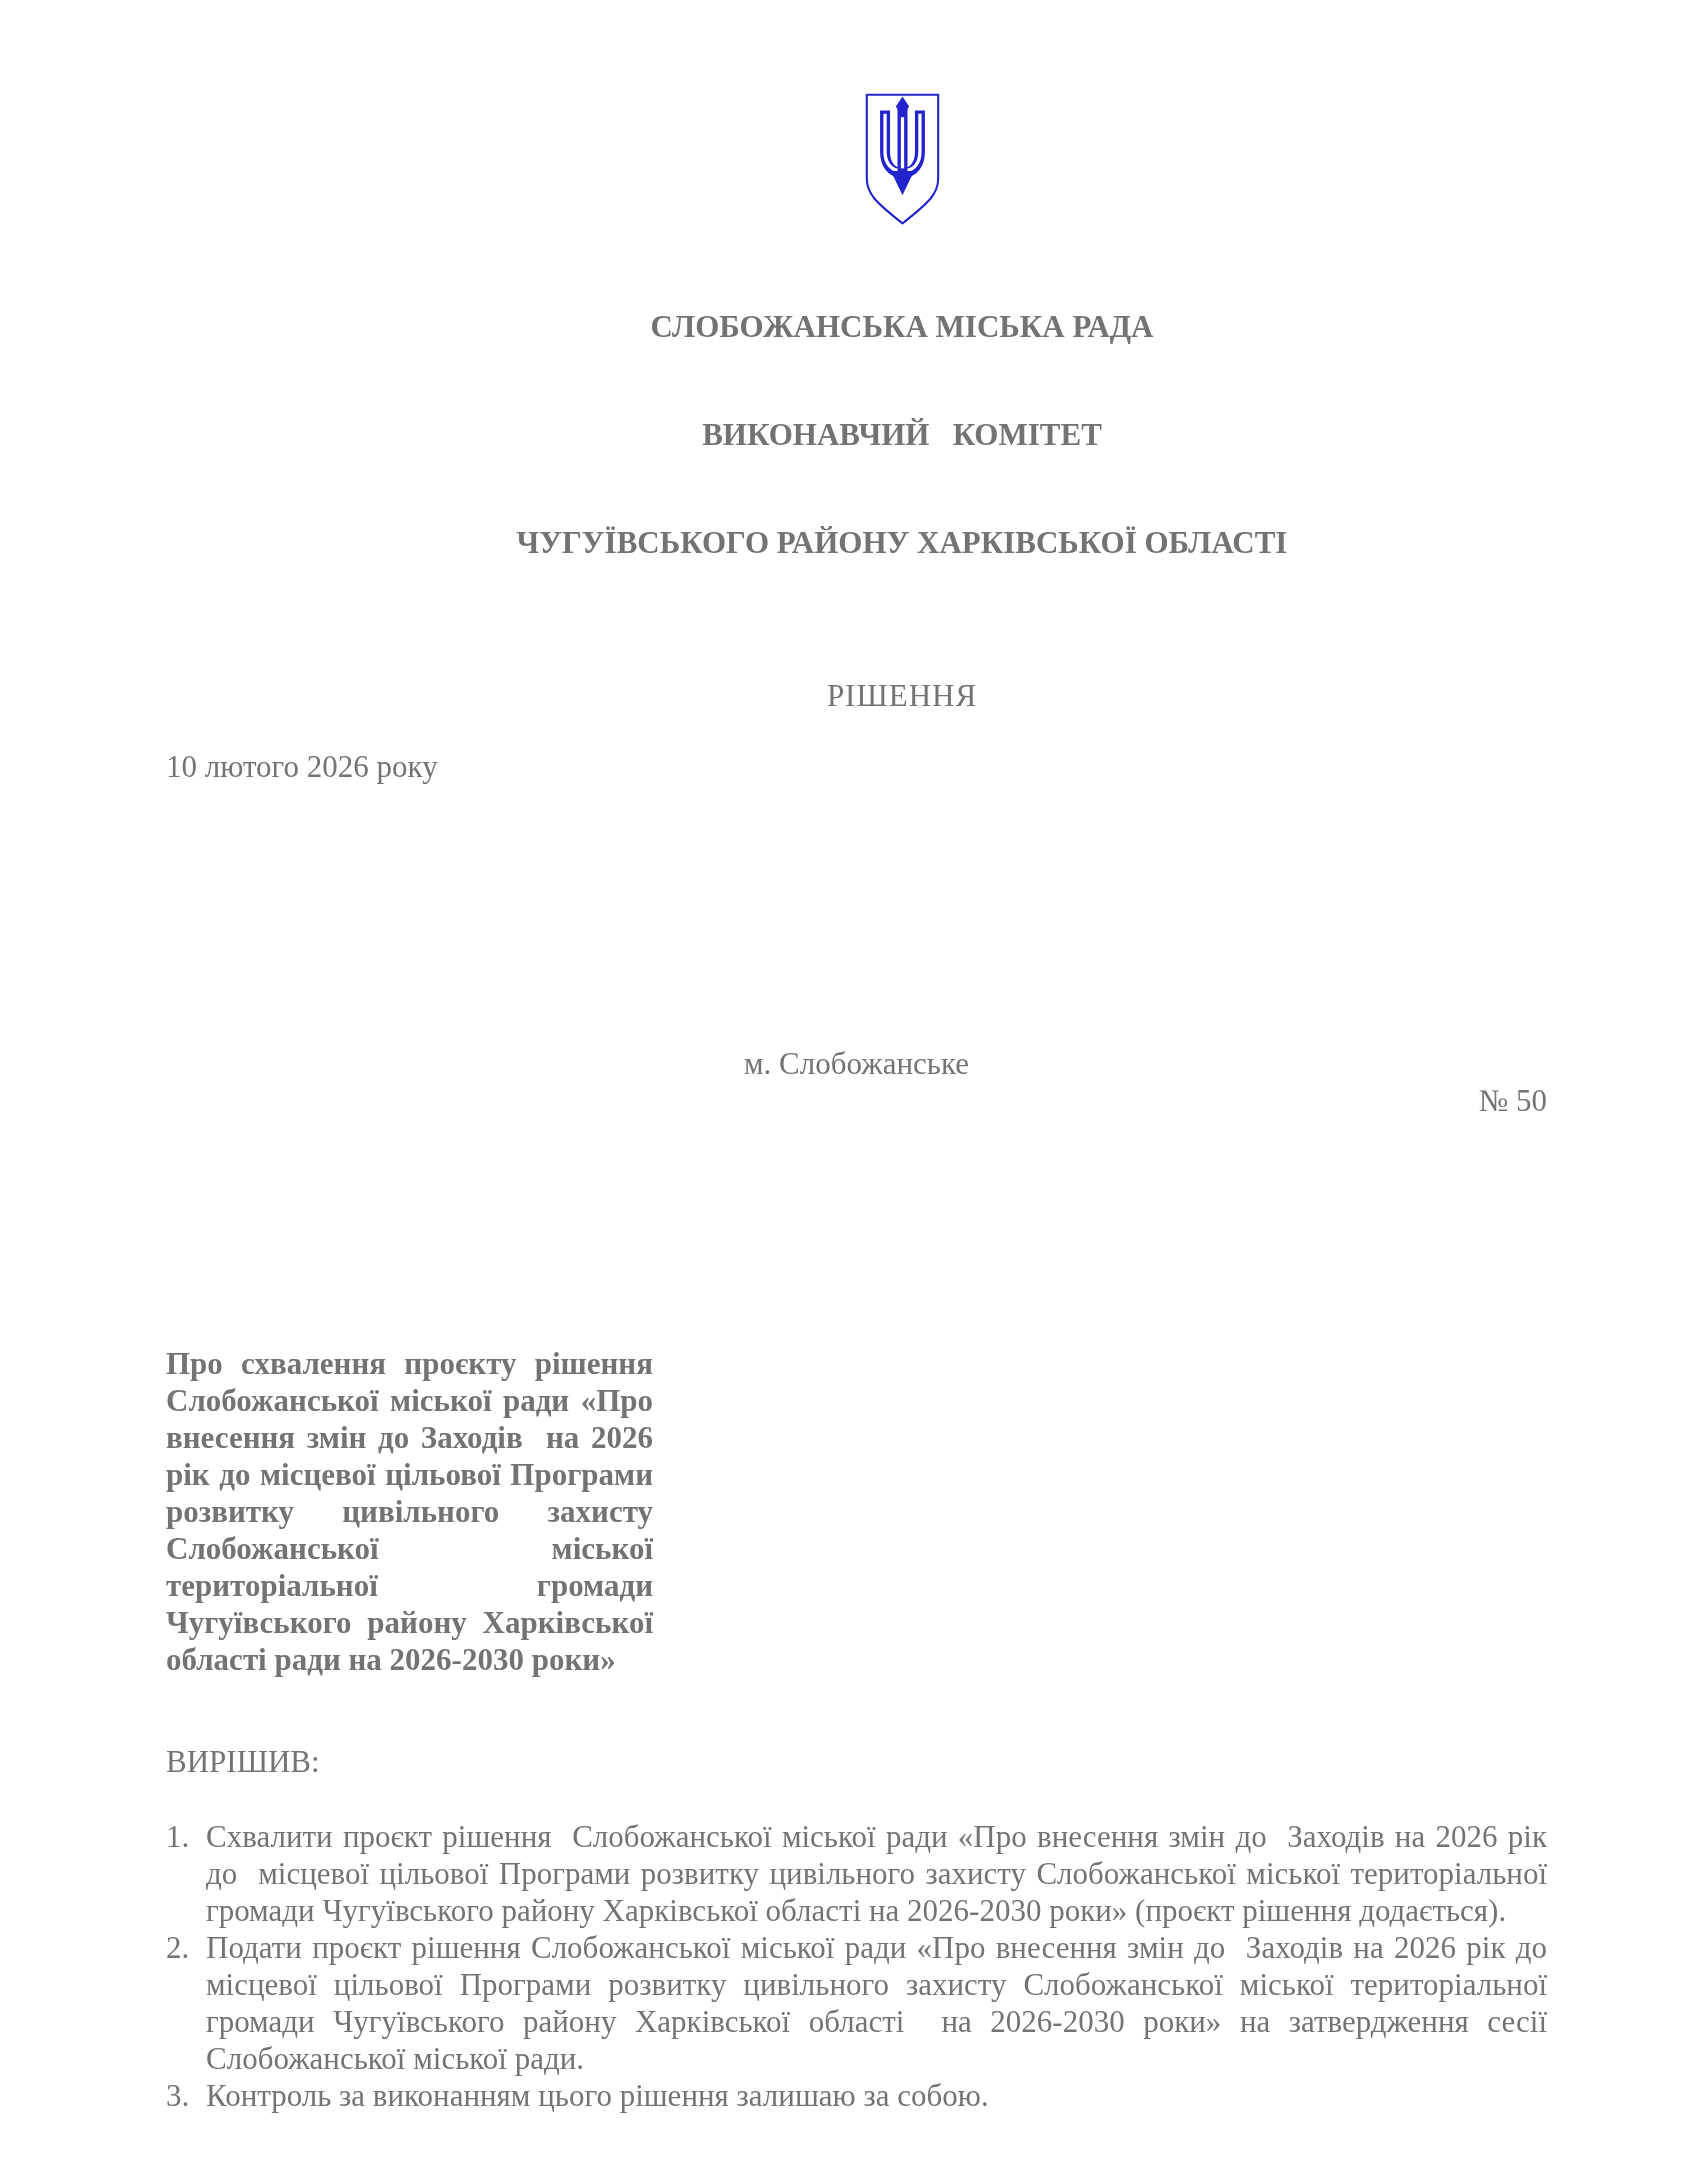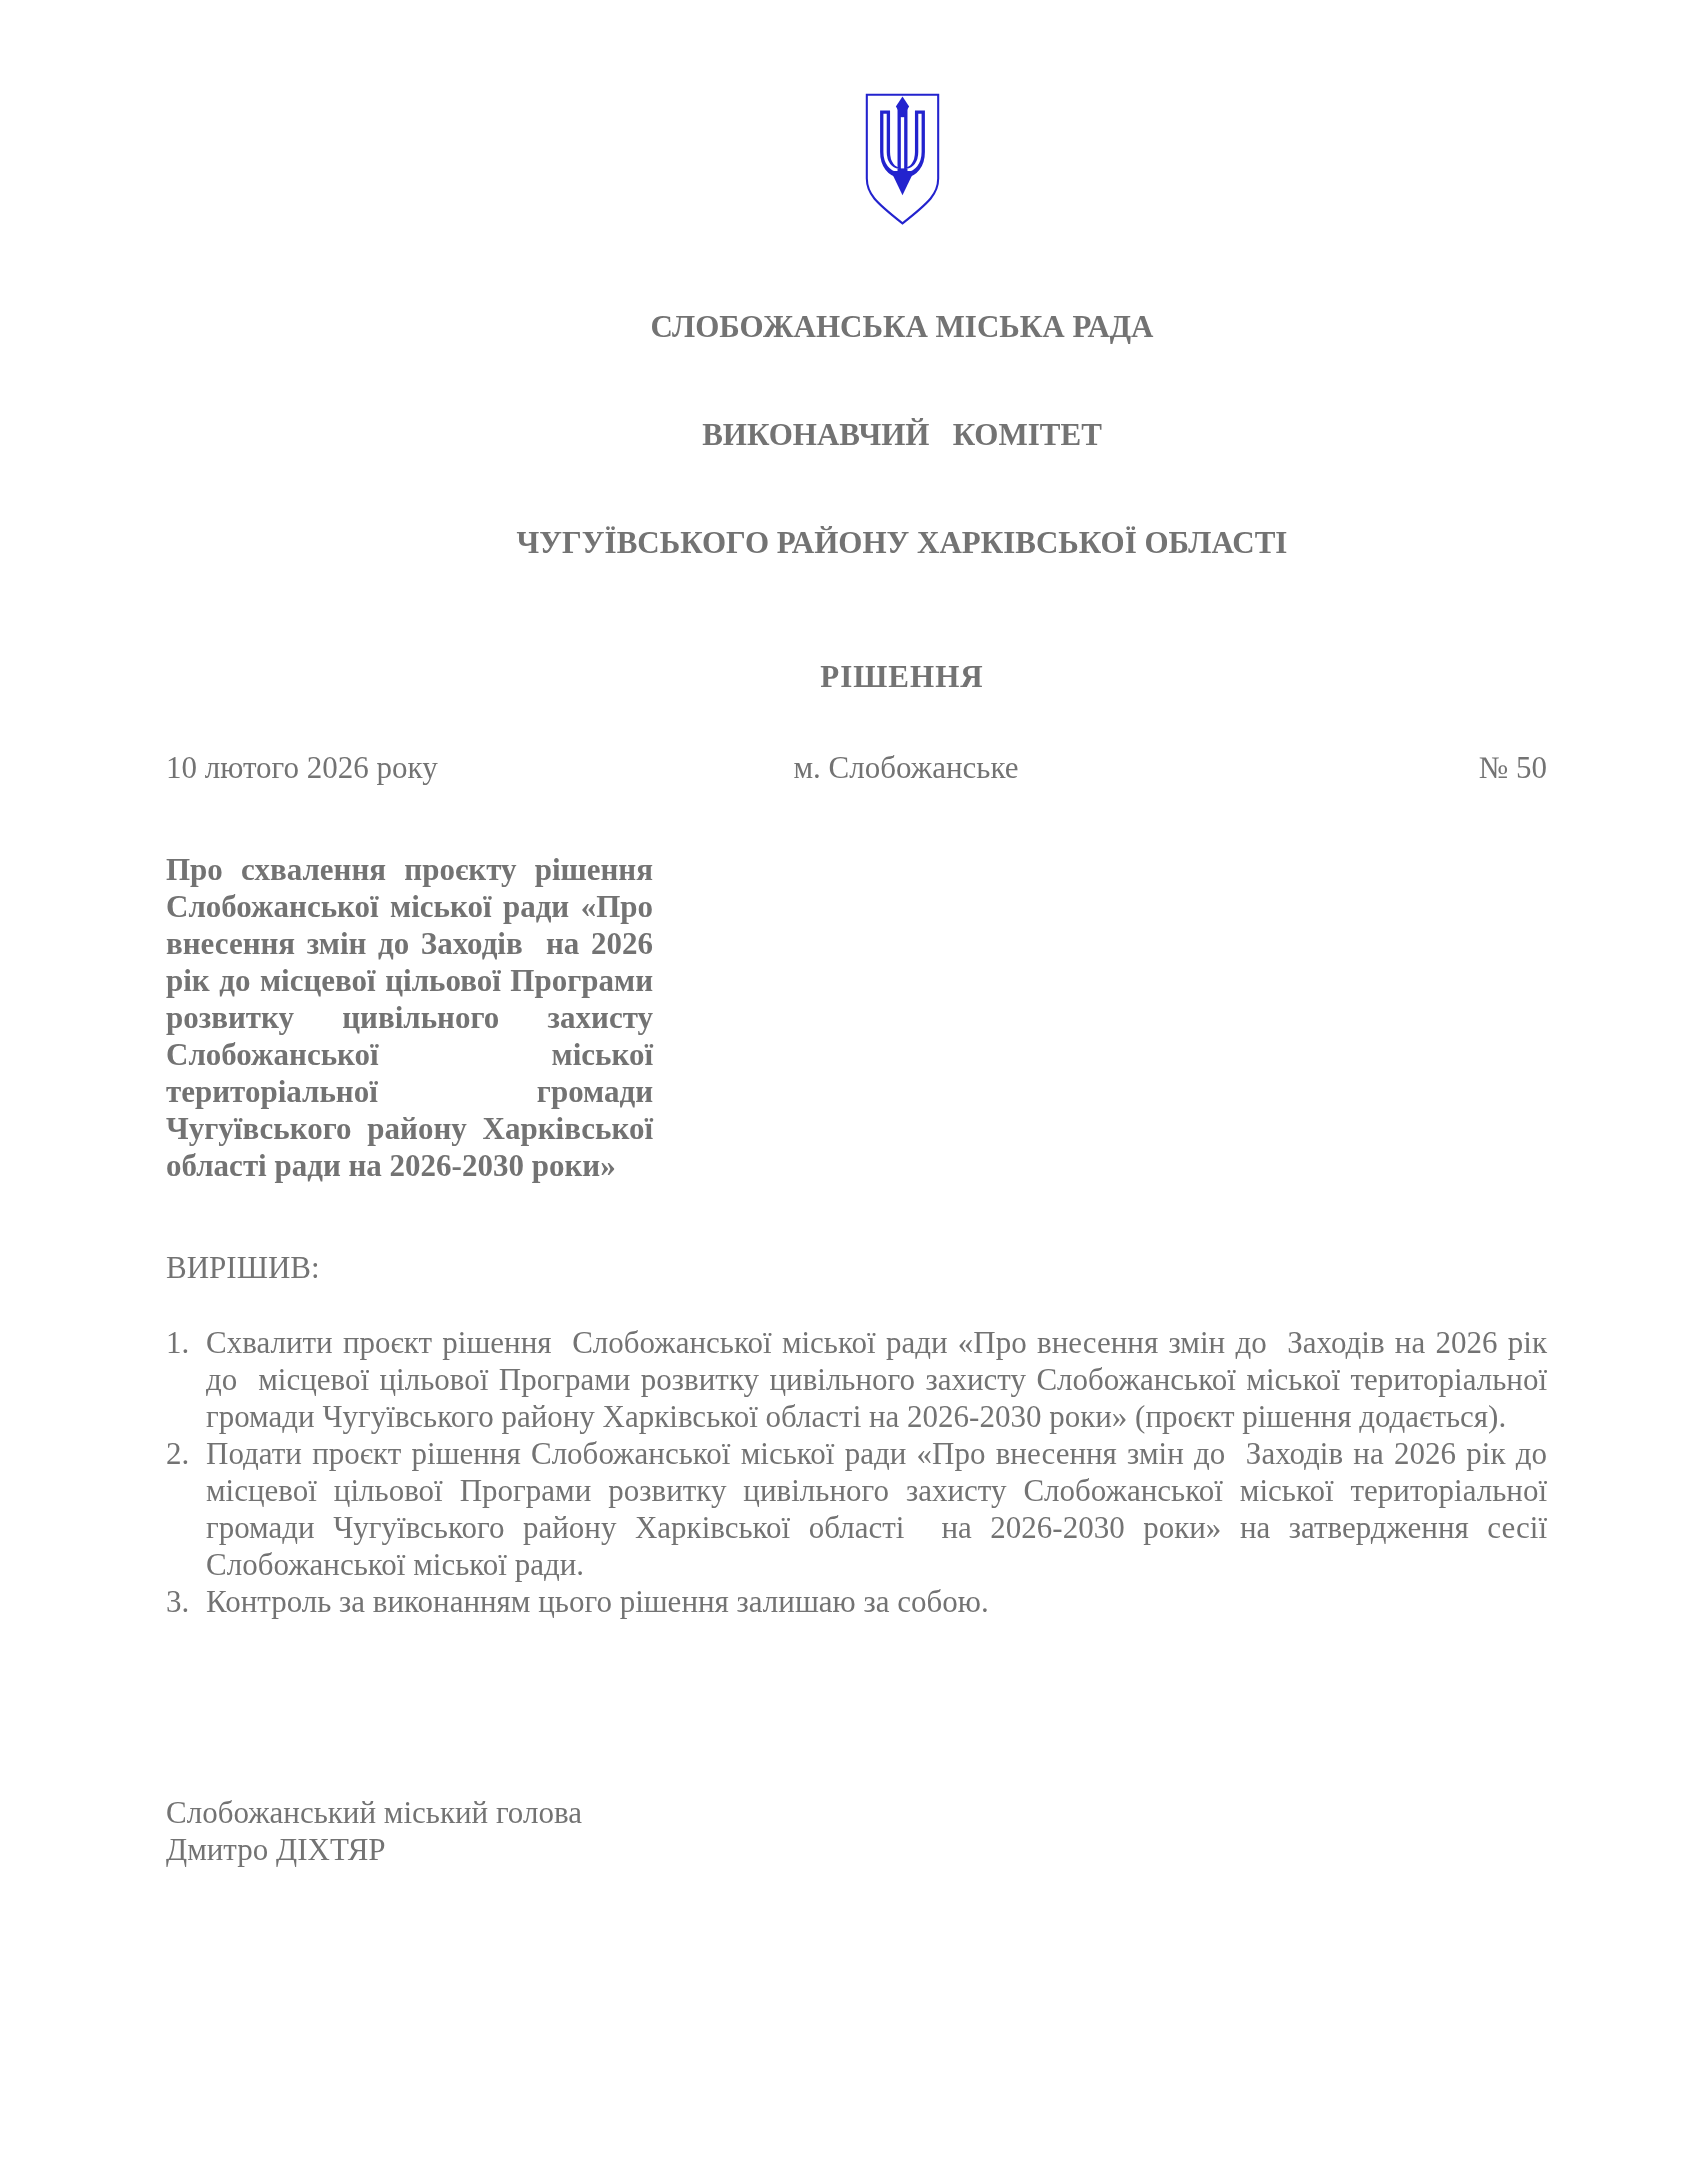--- a/index.html
+++ b/index.html
@@ -13,22 +13,22 @@
   }
   .content{position:absolute;left:166px;top:0;width:1381px;}
   
   .centered{text-align:center;padding-left:91px;}
   .emblem-wrap{margin-top:92px;}
   .emblem-wrap svg{display:inline-block;vertical-align:top;}
   .blue-fill{fill:#2323CE;}
   .blue-stroke{stroke:#2323CE;}
   .white-stroke{stroke:#ffffff;}
   .org{font-weight:bold;margin-top:10px;line-height:36px;white-space:pre;}
-  .doc-title{font-weight:bold;margin-top:25px;letter-spacing:1px;}
-  .meta-row{display:flex;margin-top:54px;}
+  .doc-title{font-weight:normal;margin-top:44px;letter-spacing:1px;}
+  .meta-row{display:flex;margin-top:34px;flex-direction:column;}
   .meta-date{flex:0 0 297px;white-space:nowrap;}
   .meta-place{flex:1;text-align:center;white-space:nowrap;}
   .meta-num{flex:0 0 198px;text-align:right;white-space:nowrap;}
   .subject{margin-top:65px;width:487px;font-weight:bold;text-align:justify;white-space:pre-wrap;}
   .preamble{margin-top:48px;text-align:justify;text-indent:87px;white-space:pre-wrap;}
   .resolved{margin-top:65px;}
   .items{margin-top:38px;}
   .item{display:flex;}
   .item-num{flex:0 0 40px;}
   .item-text{flex:1;text-align:justify;white-space:pre-wrap;}

